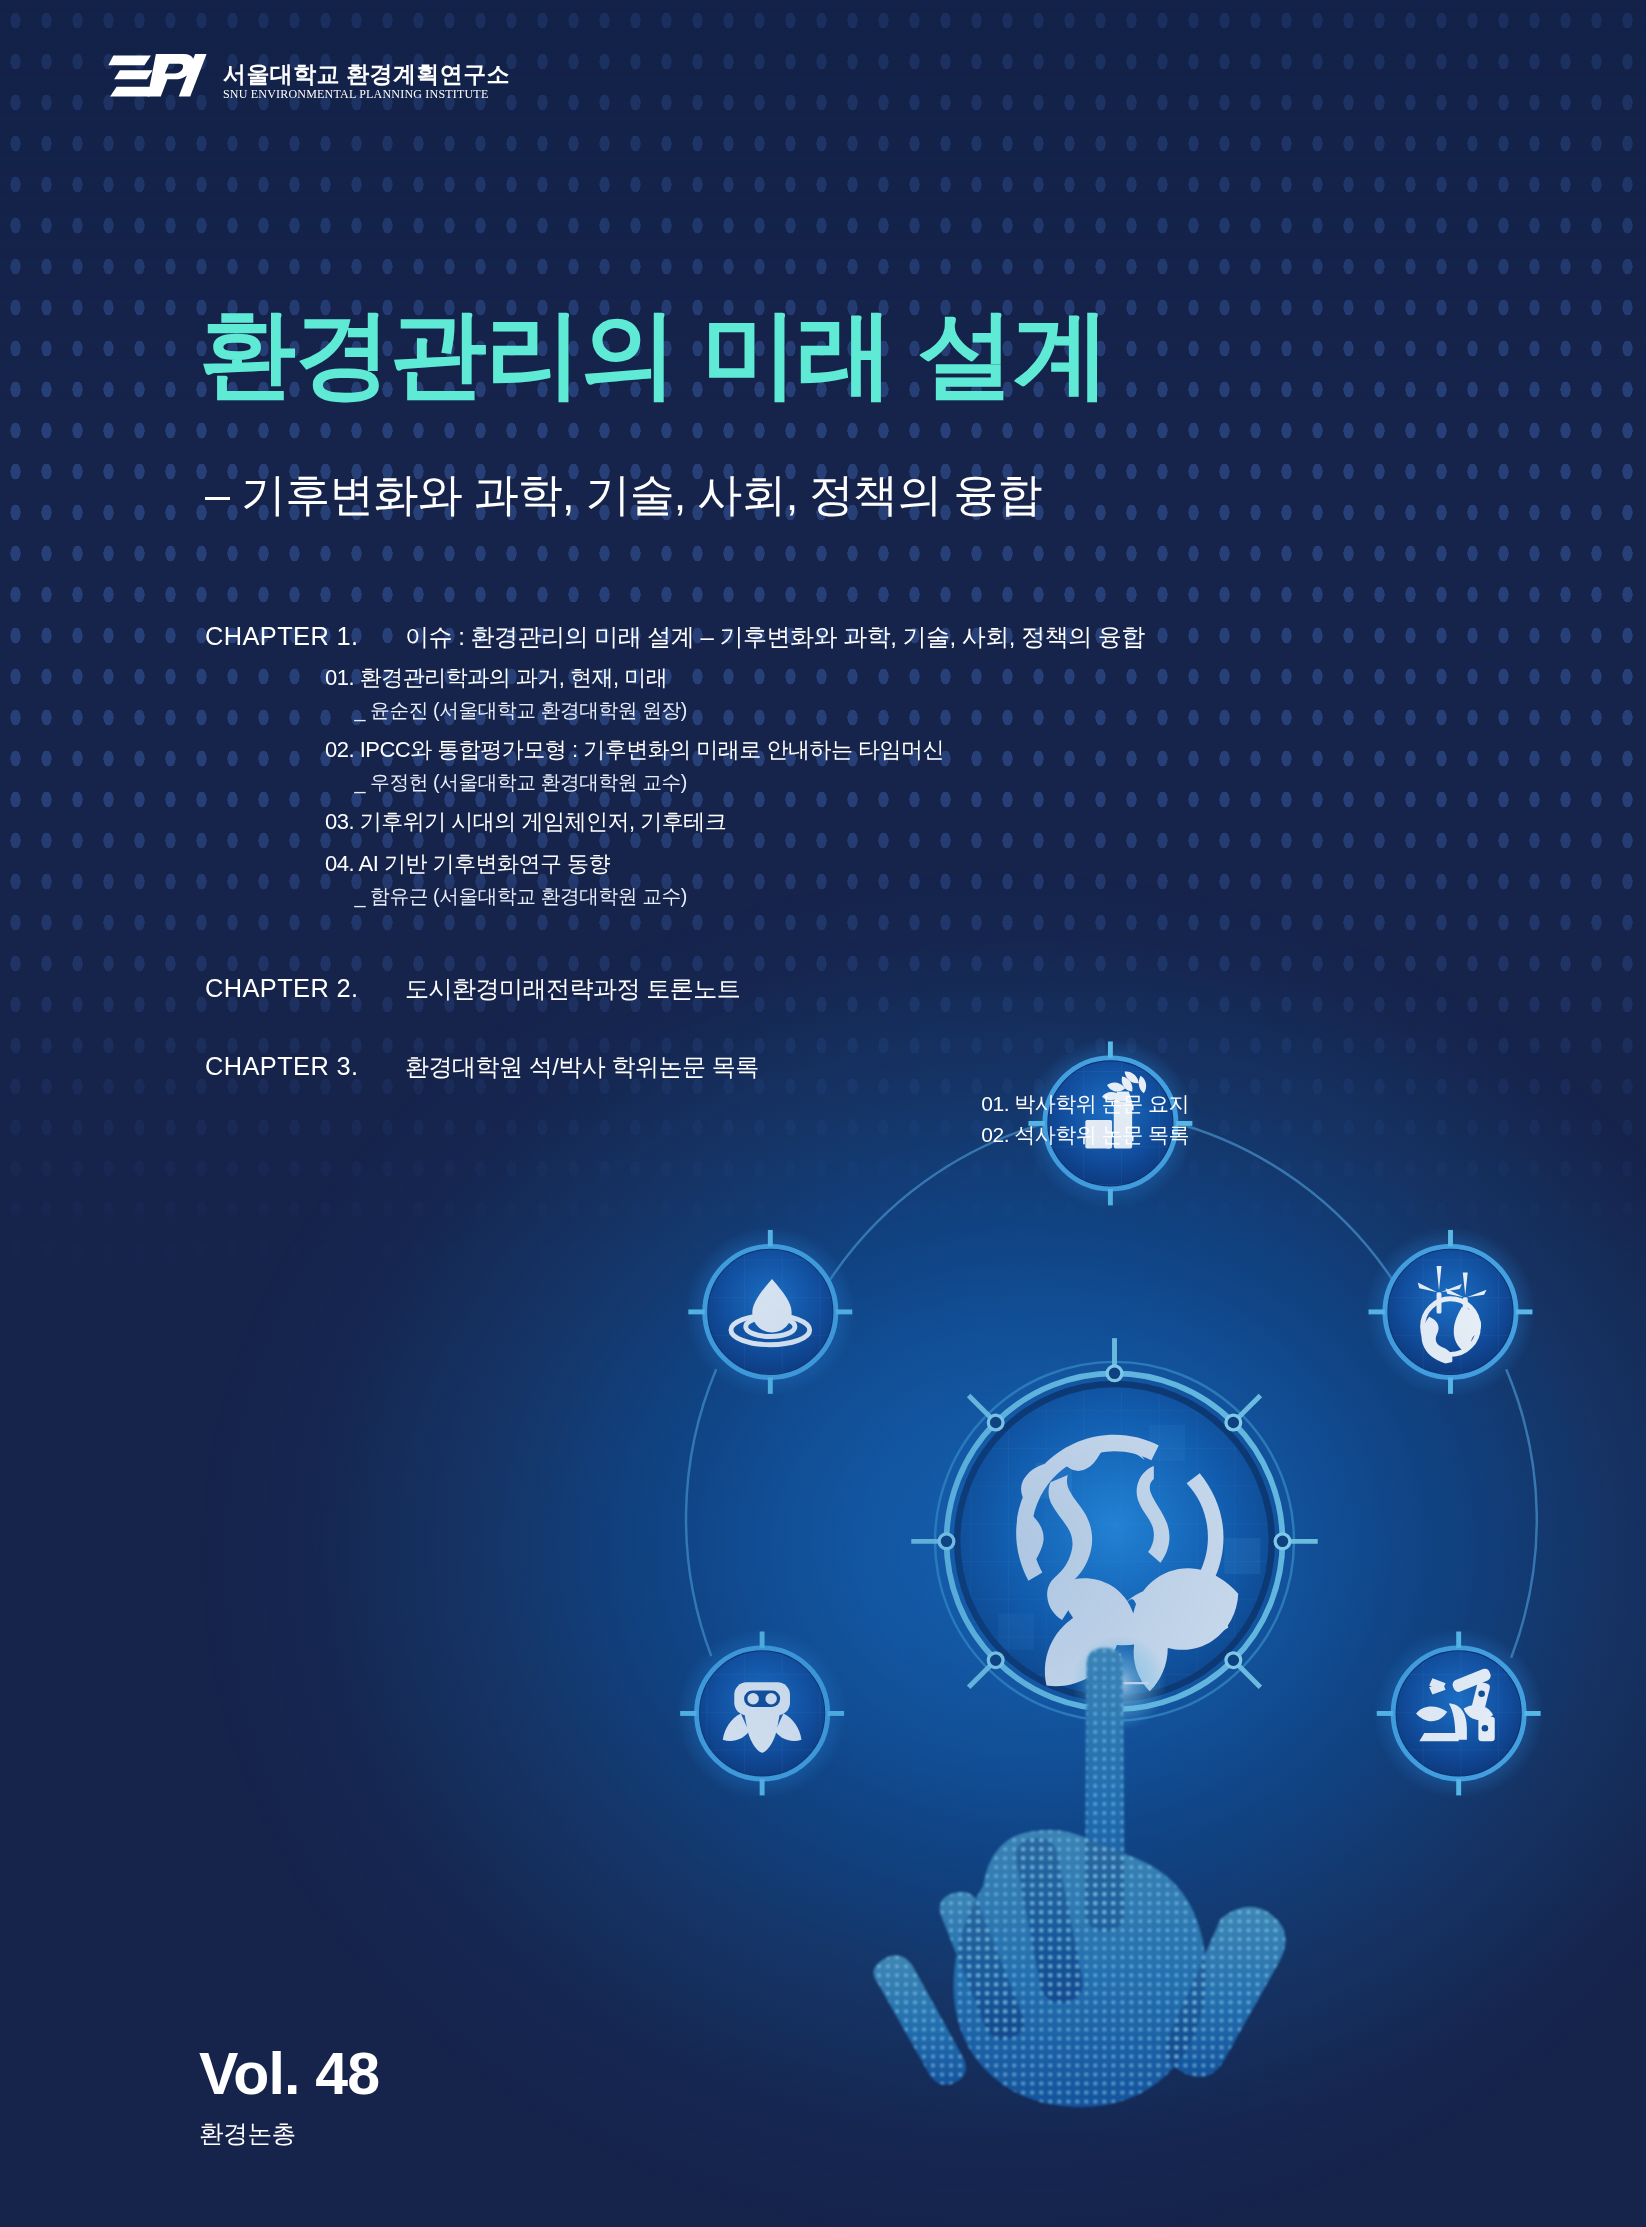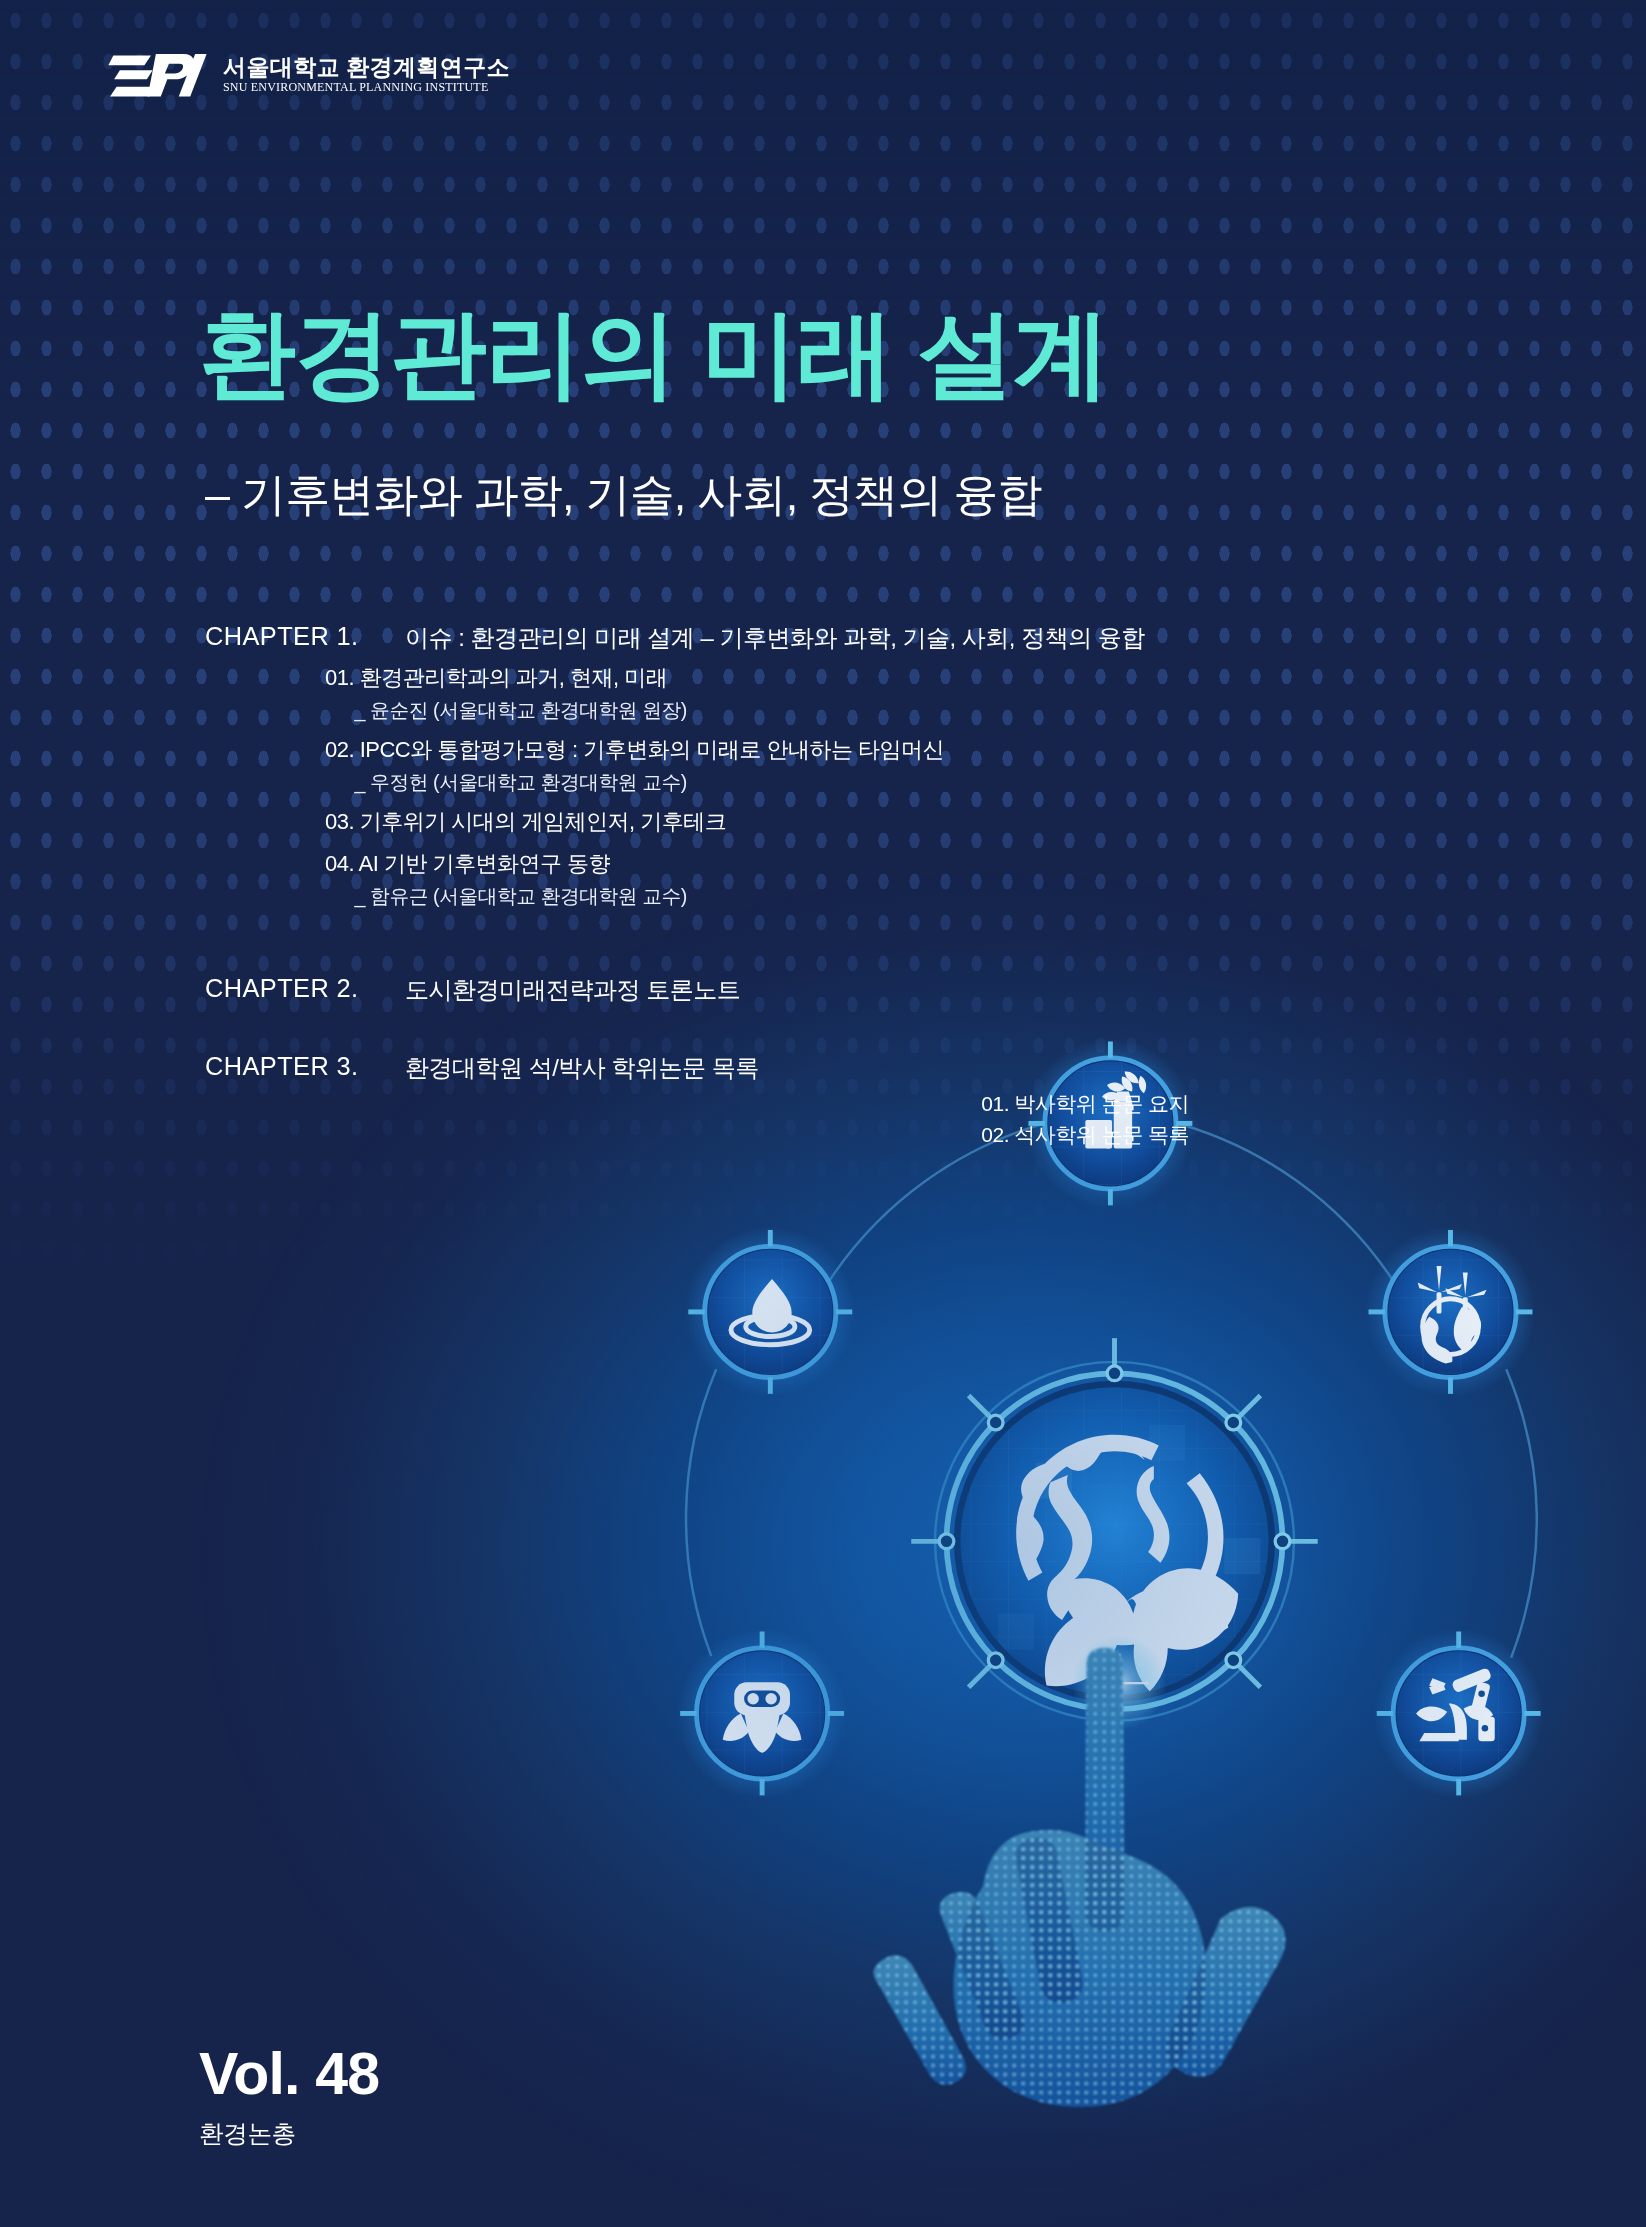--- a/index.html
+++ b/index.html
@@ -36,21 +36,21 @@
     position:absolute;inset:0;
     background:
       radial-gradient(ellipse 1148px 984px at 1000px 1558px, rgba(18,90,170,.35) 0%, rgba(18,90,170,0) 70%),
       linear-gradient(to bottom, rgba(16,32,70,.55) 0%, rgba(16,32,70,0) 18%);
     pointer-events:none;
   }
 
   
   .logo{
     position:absolute;left:105px;top:49px;
-    display:flex;align-items:center;gap:13px;
+    display:flex;align-items:flex-end;gap:13px;
   }
   .logo-mark{width:105px;height:54px;display:block;}
   .logo-text{display:flex;flex-direction:column;gap:1.6px;padding-bottom:3.3px;}
   .logo-ko{
     font-family:"Liberation Serif","DejaVu Serif",serif;
     font-weight:700;font-size:23px;color:#ffffff;letter-spacing:0.4px;line-height:1;
   }
   .logo-en{
     font-family:"Liberation Serif","DejaVu Serif",serif;
     font-weight:400;font-size:12px;color:#ffffff;letter-spacing:0.2px;line-height:1;
@@ -65,21 +65,21 @@
   }
   .subtitle{
     position:absolute;left:205px;top:470px;
     font-size:45px;font-weight:400;color:#fff;letter-spacing:-0.8px;
     line-height:1.1;white-space:nowrap;
   }
 
   
   .toc{position:absolute;left:205px;top:621px;width:984px;color:#fff;}
   .chapter{position:relative;margin-bottom:8.2px;}
-  .chapter-row{display:flex;align-items:flex-end;}
+  .chapter-row{display:flex;align-items:center;}
   .chapter-label{
     width:200px;flex:0 0 200px;
     font-size:25.4px;font-weight:400;letter-spacing:0.4px;color:#fff;
     line-height:1.25;
   }
   .chapter-title{
     font-size:24px;font-weight:400;color:#fff;letter-spacing:-0.5px;
     line-height:1.25;white-space:nowrap;
   }
   .chapter-body{margin-left:120px;margin-top:11.5px;}

